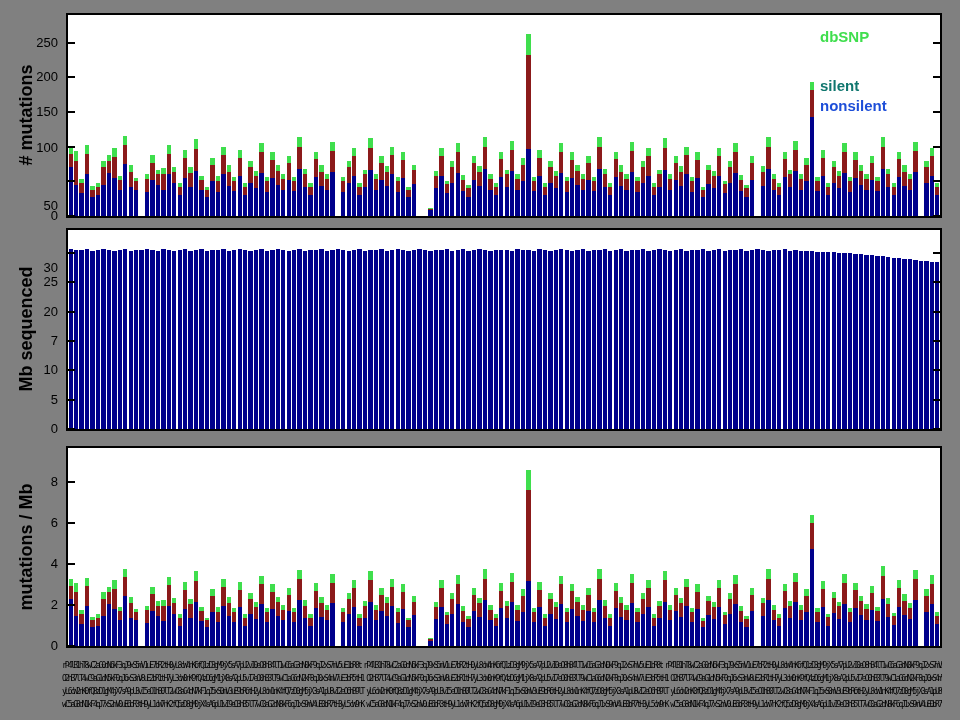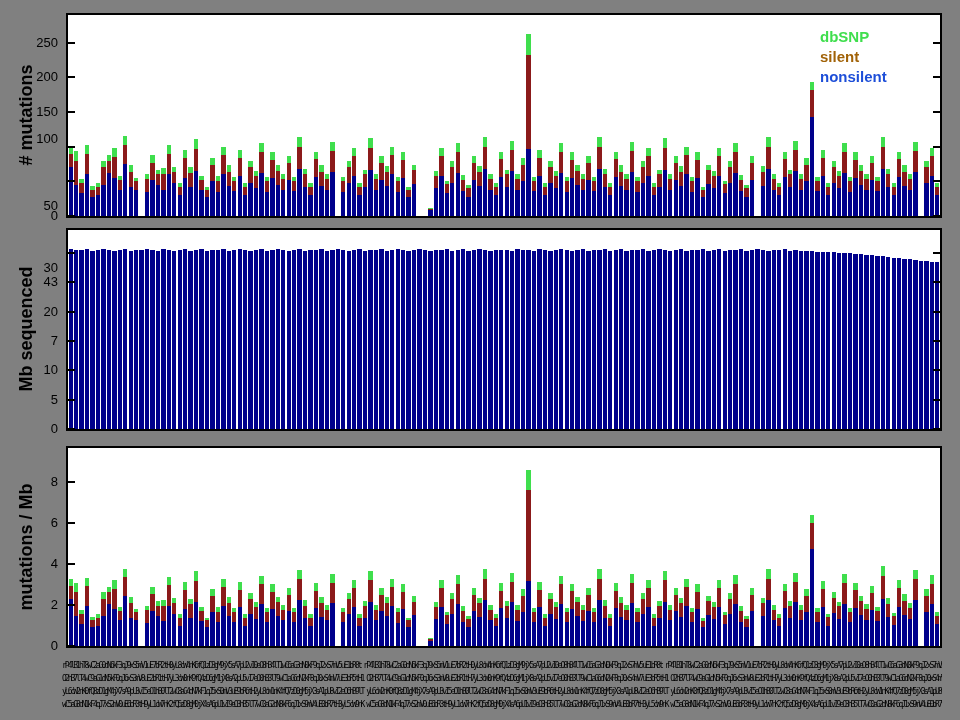--- a/index.html
+++ b/index.html
@@ -512,21 +512,21 @@
         <line x1="865" x2="872" y1="131.7" y2="131.7" stroke="#000" stroke-width="2" shape-rendering="crispEdges"></line>
         <line x1="0" x2="7" y1="97.0" y2="97.0" stroke="#000" stroke-width="2" shape-rendering="crispEdges"></line>
         <line x1="865" x2="872" y1="97.0" y2="97.0" stroke="#000" stroke-width="2" shape-rendering="crispEdges"></line>
         <line x1="0" x2="7" y1="62.4" y2="62.4" stroke="#000" stroke-width="2" shape-rendering="crispEdges"></line>
         <line x1="865" x2="872" y1="62.4" y2="62.4" stroke="#000" stroke-width="2" shape-rendering="crispEdges"></line>
         <line x1="0" x2="7" y1="27.7" y2="27.7" stroke="#000" stroke-width="2" shape-rendering="crispEdges"></line>
         <line x1="865" x2="872" y1="27.7" y2="27.7" stroke="#000" stroke-width="2" shape-rendering="crispEdges"></line>
       </svg>
     <div class="legend">
       <div style="color: rgb(63, 222, 77);"><span>dbSNP</span></div>
-      <div style="color: #a16207;"><span>silent</span></div>
+      <div style="color: #0f766e; margin-top: 29px;"><span>silent</span></div>
       <div style="color: #1d4ed8;"><span>nonsilent</span></div>
     </div>
   </div>
 
   <div class="panel" id="panel1" style="left:66px;top:228px;width:876px;height:203px;">
     <svg id="svg1" width="872" height="199">
         <rect x="0.55" y="19.37" width="4.35" height="179.63" fill="#00008B" shape-rendering="crispEdges"></rect>
         <rect x="6.00" y="19.96" width="4.35" height="179.04" fill="#00008B" shape-rendering="crispEdges"></rect>
         <rect x="11.45" y="19.96" width="4.35" height="179.04" fill="#00008B" shape-rendering="crispEdges"></rect>
         <rect x="16.90" y="19.37" width="4.35" height="179.63" fill="#00008B" shape-rendering="crispEdges"></rect>
@@ -1181,29 +1181,29 @@
 
   <div id="xstrip">
     <div class="xrow" id="xrow0">rP4lB1hT8wC2aG0dN6kF3qJ9xS5mV1uE7bR2tH0yL8cW4nK6fQ1zD3gM9jX5sA7pU2vI0eO8hB4lT1wC6aG3dN0kF9qJ2xS7mV5uE1bR8t rP4lB1hT8wC2aG0dN6kF3qJ9xS5mV1uE7bR2tH0yL8cW4nK6fQ1zD3gM9jX5sA7pU2vI0eO8hB4lT1wC6aG3dN0kF9qJ2xS7mV5uE1bR8t rP4lB1hT8wC2aG0dN6kF3qJ9xS5mV1uE7bR2tH0yL8cW4nK6fQ1zD3gM9jX5sA7pU2vI0eO8hB4lT1wC6aG3dN0kF9qJ2xS7mV5uE1bR8t rP4lB1hT8wC2aG0dN6kF3qJ9xS5mV1uE7bR2tH0yL8cW4nK6fQ1zD3gM9jX5sA7pU2vI0eO8hB4lT1wC6aG3dN0kF9qJ2xS7mV5uE1bR8t </div>
     <div class="xrow" id="xrow1">O2hB7lT4wC9aG1dN5kF0qJ6xS3mV8uE2bR1tH7yL3cW0nK9fQ4zD6gM1jX8sA2pU5vI7eO0hB3lT9wC1aG6dN2kF8qJ0xS4mV7uE3bR5tH1 O2hB7lT4wC9aG1dN5kF0qJ6xS3mV8uE2bR1tH7yL3cW0nK9fQ4zD6gM1jX8sA2pU5vI7eO0hB3lT9wC1aG6dN2kF8qJ0xS4mV7uE3bR5tH1 O2hB7lT4wC9aG1dN5kF0qJ6xS3mV8uE2bR1tH7yL3cW0nK9fQ4zD6gM1jX8sA2pU5vI7eO0hB3lT9wC1aG6dN2kF8qJ0xS4mV7uE3bR5tH1 O2hB7lT4wC9aG1dN5kF0qJ6xS3mV8uE2bR1tH7yL3cW0nK9fQ4zD6gM1jX8sA2pU5vI7eO0hB3lT9wC1aG6dN2kF8qJ0xS4mV7uE3bR5tH1 </div>
     <div class="xrow" id="xrow2">yL6cW2nK0fQ8zD1gM4jX7sA9pU3vI5eO1hB0lT2wC8aG4dN7kF1qJ5xS0mV3uE9bR6tH2yL8cW1nK4fQ7zD0gM5jX3sA1pU8vI2eO6hB9lT yL6cW2nK0fQ8zD1gM4jX7sA9pU3vI5eO1hB0lT2wC8aG4dN7kF1qJ5xS0mV3uE9bR6tH2yL8cW1nK4fQ7zD0gM5jX3sA1pU8vI2eO6hB9lT yL6cW2nK0fQ8zD1gM4jX7sA9pU3vI5eO1hB0lT2wC8aG4dN7kF1qJ5xS0mV3uE9bR6tH2yL8cW1nK4fQ7zD0gM5jX3sA1pU8vI2eO6hB9lT yL6cW2nK0fQ8zD1gM4jX7sA9pU3vI5eO1hB0lT2wC8aG4dN7kF1qJ5xS0mV3uE9bR6tH2yL8cW1nK4fQ7zD0gM5jX3sA1pU8vI2eO6hB9lT </div>
     <div class="xrow" id="xrow3">wC5aG8dN1kF4qJ7xS2mV0uE6bR3tH9yL1cW7nK2fQ5zD8gM0jX4sA6pU1vI9eO3hB5lT7wC0aG2dN8kF6qJ1xS9mV4uE0bR7tH3yL5cW9nK wC5aG8dN1kF4qJ7xS2mV0uE6bR3tH9yL1cW7nK2fQ5zD8gM0jX4sA6pU1vI9eO3hB5lT7wC0aG2dN8kF6qJ1xS9mV4uE0bR7tH3yL5cW9nK wC5aG8dN1kF4qJ7xS2mV0uE6bR3tH9yL1cW7nK2fQ5zD8gM0jX4sA6pU1vI9eO3hB5lT7wC0aG2dN8kF6qJ1xS9mV4uE0bR7tH3yL5cW9nK wC5aG8dN1kF4qJ7xS2mV0uE6bR3tH9yL1cW7nK2fQ5zD8gM0jX4sA6pU1vI9eO3hB5lT7wC0aG2dN8kF6qJ1xS9mV4uE0bR7tH3yL5cW9nK </div>
   </div>
 
 <div class="tick-label" style="left: 10px; top: 208px;">0</div>
     <div class="tick-label" style="left: 10px; top: 173.345px; margin-top: 25px;">50</div>
-    <div class="tick-label" style="left: 10px; top: 131px;">100</div>
+    <div class="tick-label" style="left: 10px; top: 140px;">100</div>
     <div class="tick-label" style="left: 10px; top: 104.034px;">150</div>
     <div class="tick-label" style="left: 10px; top: 69.3793px;">200</div>
     <div class="tick-label" style="left: 10px; top: 34.7241px;">250</div>
     <div class="tick-label" style="left: 10px; top: 421px;">0</div>
     <div class="tick-label" style="left: 10px; top: 391.649px;">5</div>
     <div class="tick-label" style="left: 10px; top: 362.298px;">10</div>
     <div class="tick-label" style="left: 10px; top: 332.947px;">7</div>
     <div class="tick-label" style="left: 10px; top: 303.596px;">20</div>
-    <div class="tick-label" style="left: 10px; top: 274.245px;">43</div>
+    <div class="tick-label" style="left: 10px; top: 274.245px;">25</div>
     <div class="tick-label" style="left: 10px; top: 260px;">30</div>
     <div class="tick-label" style="left: 10px; top: 638px;">0</div>
     <div class="tick-label" style="left: 10px; top: 596.964px;">2</div>
     <div class="tick-label" style="left: 10px; top: 555.927px;">4</div>
     <div class="tick-label" style="left: 10px; top: 514.891px;">6</div>
     <div class="tick-label" style="left: 10px; top: 473.855px;">8</div>
   </div>
 
 </body></html>

